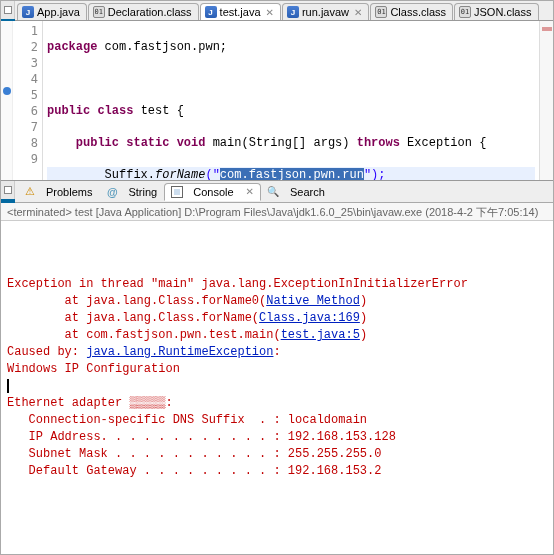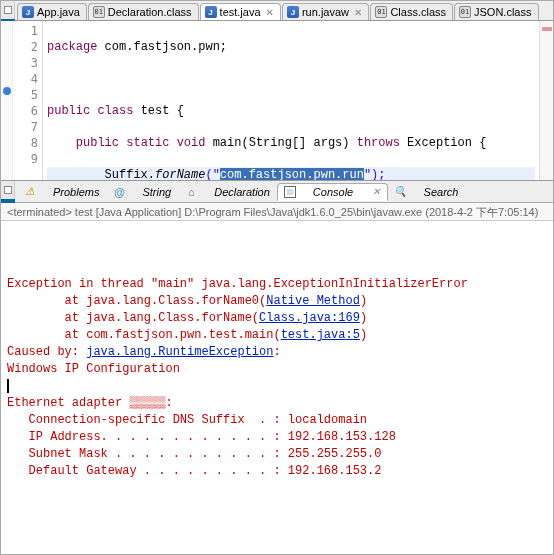--- a/index.html
+++ b/index.html
@@ -27,30 +27,30 @@
   .icon-class::after { content: "01"; font-family: monospace; }
   .close-x { font-family: Arial; font-size: 10px; color: #888; margin-left: 2px; }
   
   .editor-wrap { display: flex; background: #fff; height: 160px; border-bottom: 1px solid #999; }
   .gutter { width: 42px; background: #fff; border-right: 1px solid #ddd; text-align: right; padding-right: 4px; color: #888; font-family: Consolas, monospace; font-size: 12px; line-height: 16px; padding-top: 2px; position: relative; }
   .gutter .ln { height: 16px; }
   .bpcol { position: absolute; left: 0; top: 0; width: 12px; height: 100%; background: #fafafa; border-right: 1px solid #eee; }
   .bp { position: absolute; left: 2px; top: 66px; width: 8px; height: 8px; border-radius: 50%; background: #3b7fd4; }
   .code { flex: 1; font-family: Consolas, "Courier New", monospace; font-size: 12px; line-height: 16px; padding: 2px 4px; white-space: pre; overflow: hidden; position: relative; }
   .code .line { height: 16px; }
-  .kw { color: #7f0055; font-weight: normal; }
+  .kw { color: #7f0055; font-weight: bold; }
   .mth { color: #000; font-style: italic; }
   .str { color: #2a00ff; }
   .sel { background: #3b6fb6; color: #fff; }
   .hl-line { background: #e8f0fe; }
   .ovr { width: 14px; background: #f7f7f7; border-left: 1px solid #ddd; position: relative; }
   .ovr .mark-red { position: absolute; left: 2px; width: 10px; height: 4px; background: #d99; }
   
   .viewstrip { display: flex; align-items: center; height: 22px; background: #eee; border-bottom: 1px solid #aaa; padding-left: 2px; }
-  .vtab { display: flex; align-items: center; gap: 17px; padding: 2px 6px; border: 1px solid transparent; cursor: pointer; font-size: 11px; font-style: italic; }
+  .vtab { display: flex; align-items: center; gap: 10px; padding: 2px 6px; border: 1px solid transparent; cursor: pointer; font-size: 11px; }
   .vtab.active { background: #fff; border: 1px solid #aaa; border-bottom-color: #fff; border-top-left-radius: 4px; border-top-right-radius: 4px; }
   .icon-prob::after { content: "⚠"; color: #c80; }
   .icon-at::after { content: "@"; color: #59b; font-weight: bold; }
   .icon-decl::after { content: "⌂"; color: #777; }
   .icon-console { background: #fff; border: 1px solid #666; position: relative; }
   .icon-console::after { content: ""; position: absolute; inset: 2px; background: #cde; }
   .icon-search::after { content: "🔍"; font-size: 10px; }
   .termline { height: 18px; background: #f7f7f7; border-bottom: 1px solid #ccc; font-size: 11px; color: #666; padding: 2px 6px; white-space: nowrap; overflow: hidden; }
   .console {
     flex: 1; background: #fff; font-family: Consolas, "Courier New", monospace;
@@ -140,24 +140,20 @@
       </div>
     <div class="viewstrip" id="viewstrip" style="flex:1">
         <div class="vtab">
           <span class="icon icon-prob"></span>
           <span>Problems</span>
         </div>
         <div class="vtab">
           <span class="icon icon-at"></span>
           <span>String</span>
         </div>
-        <div class="vtab">
-          <span class="icon icon-decl"></span>
-          <span>Declaration</span>
-        </div>
         <div class="vtab active">
           <span class="icon icon-console"></span>
           <span>Console</span>
           <span class="close-x">✕</span>
         </div>
         <div class="vtab">
           <span class="icon icon-search"></span>
           <span>Search</span>
         </div>
       </div>

